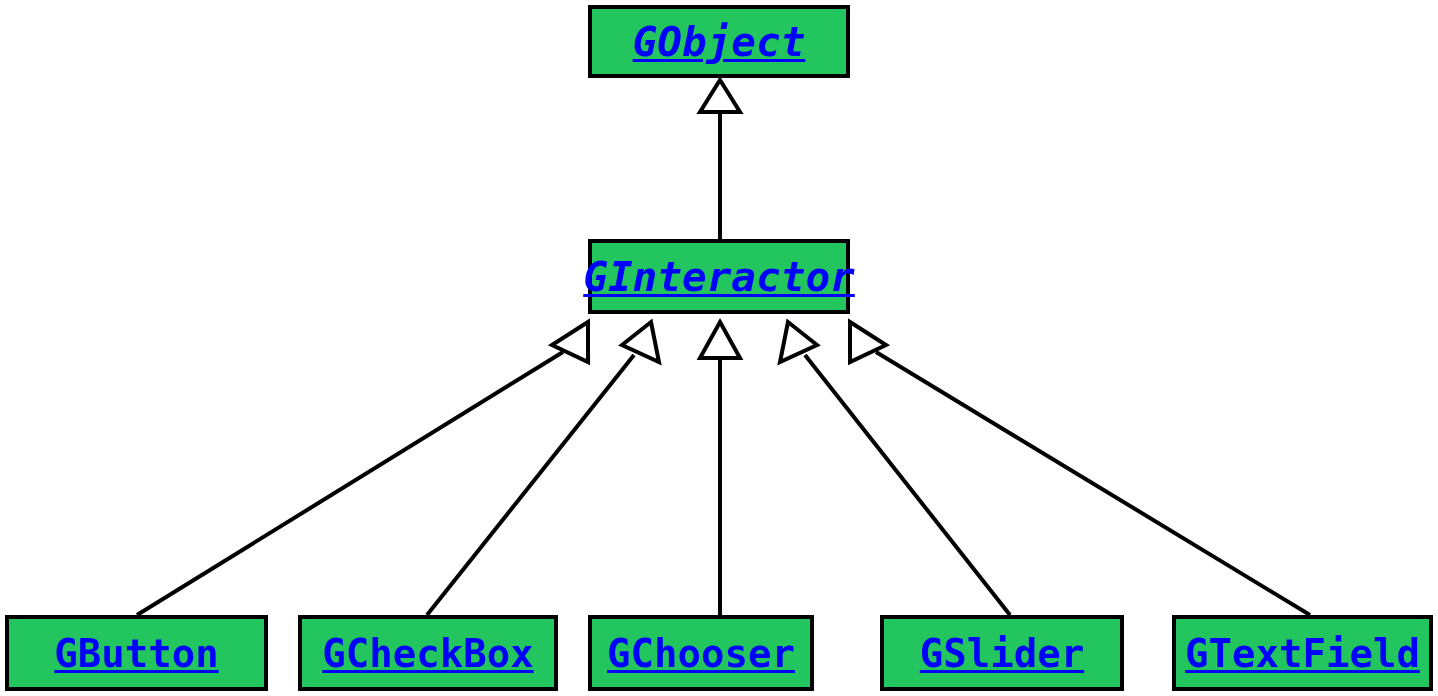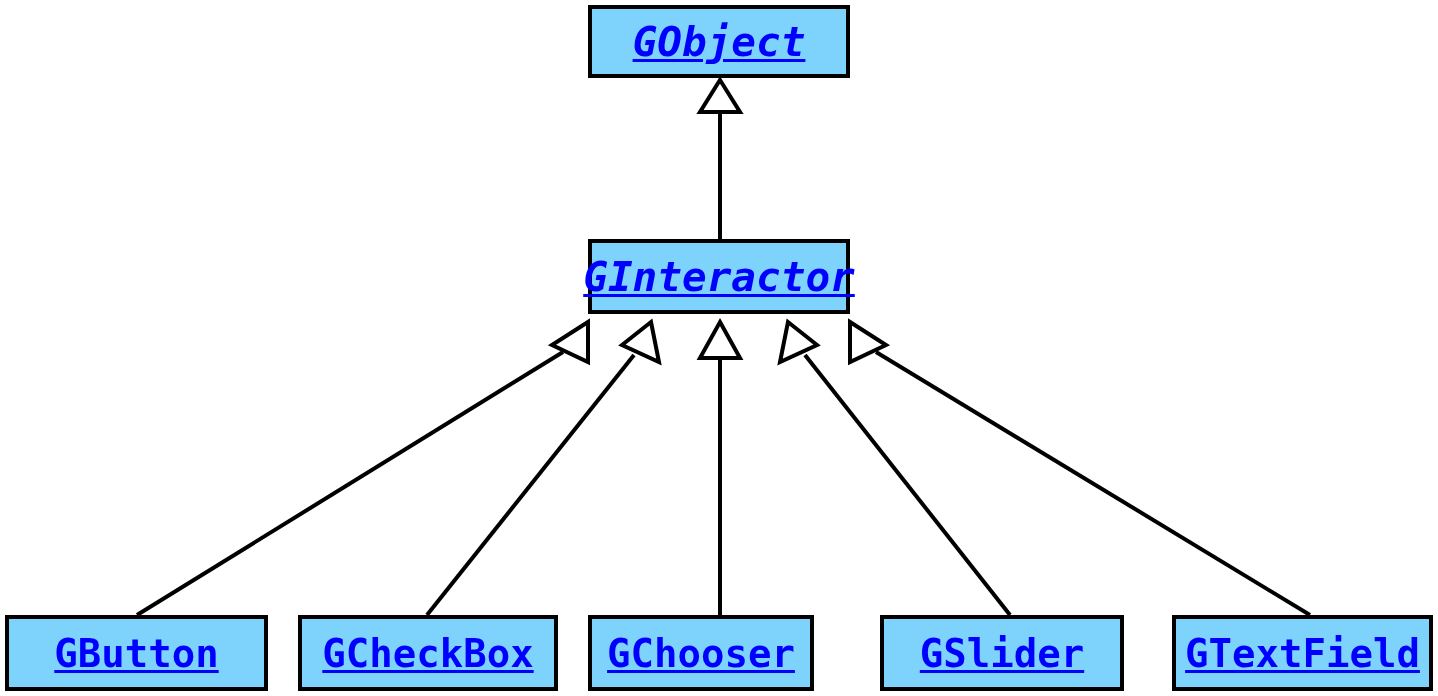--- a/index.html
+++ b/index.html
@@ -20,21 +20,21 @@
   #diagram-svg {
     position: absolute;
     left: 0;
     top: 0;
     width: 1438px;
     height: 696px;
   }
   .uml-box {
     position: absolute;
     box-sizing: border-box;
-    background: #7dd3fc;
+    background: #22c55e;
     border: 4px solid #000000;
     display: flex;
     align-items: center;
     justify-content: center;
   }
   .uml-label {
     font-family: "DejaVu Sans Mono", monospace;
     color: #0000ff;
     font-weight: bold;
     text-decoration: underline;

